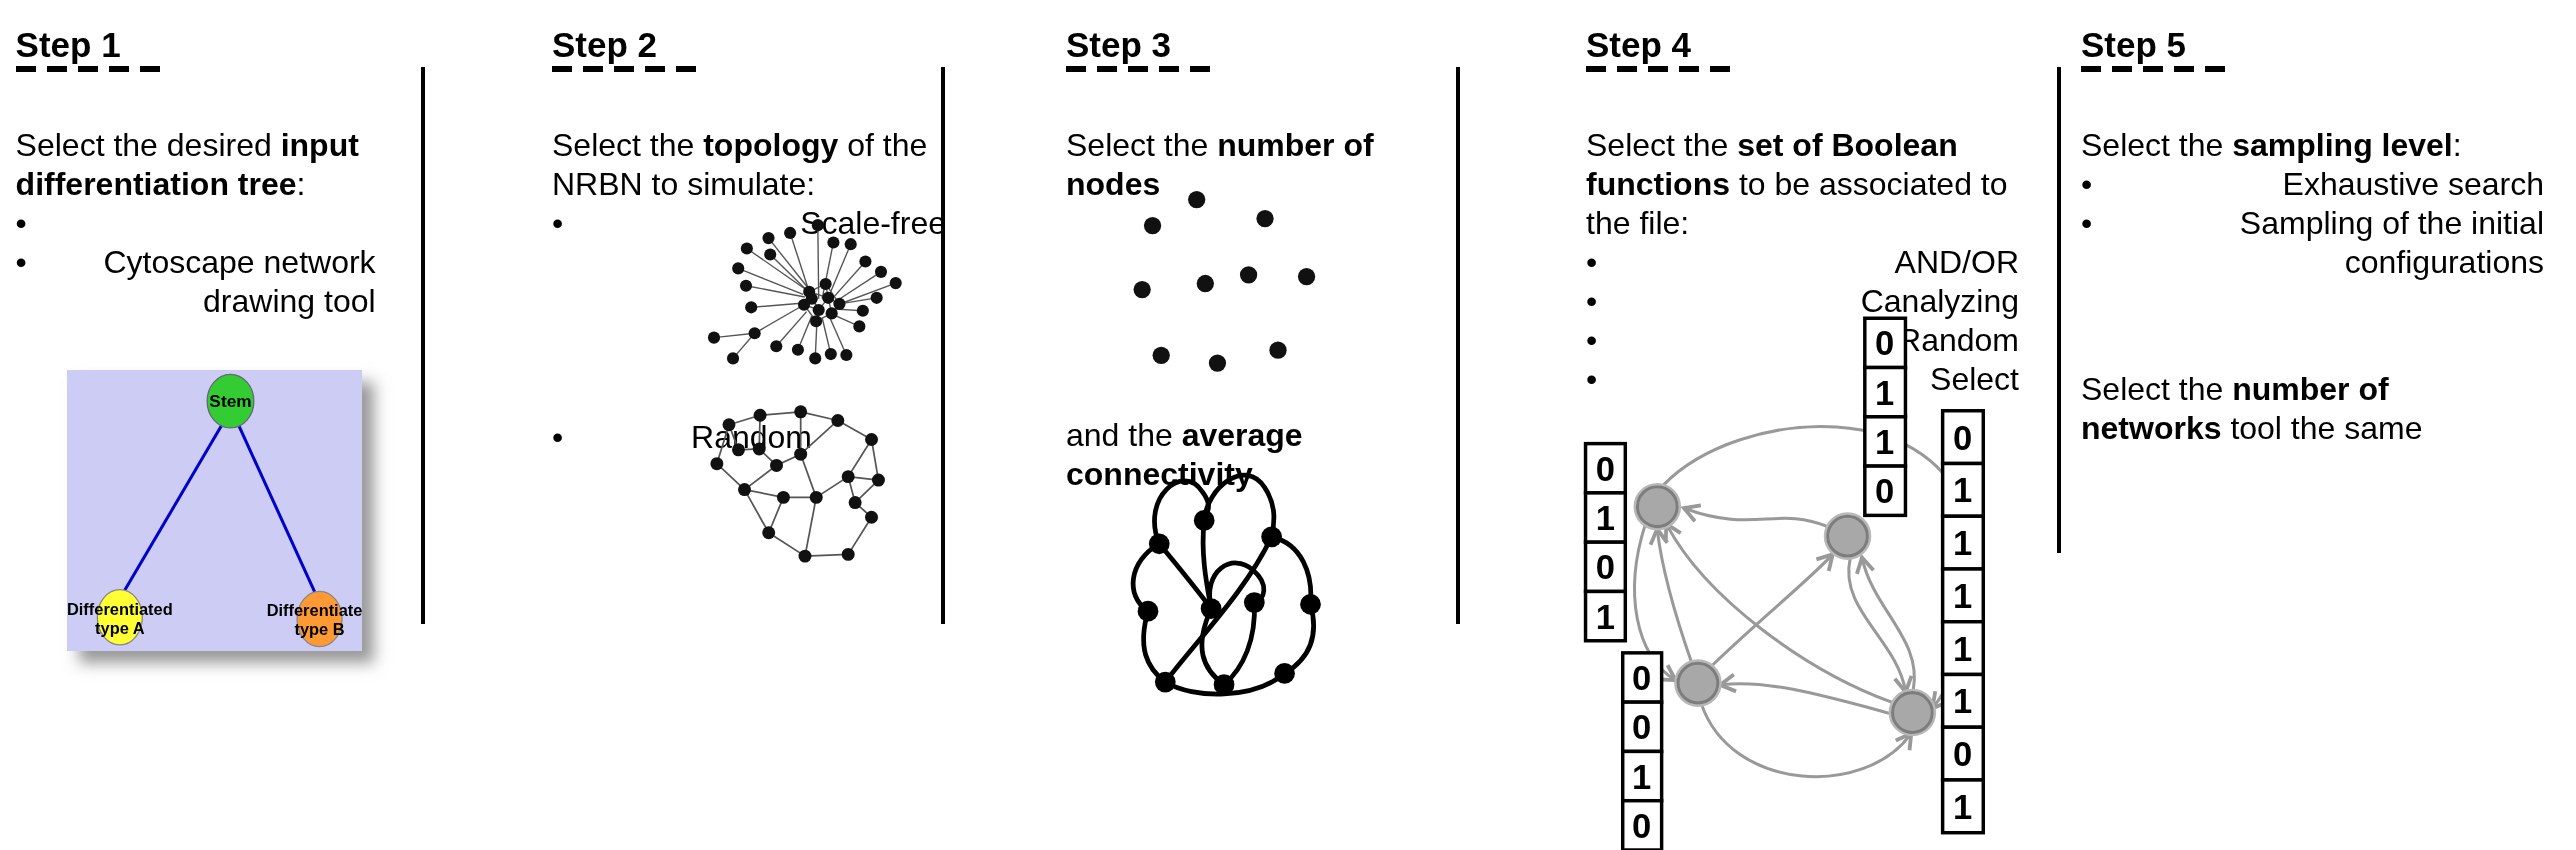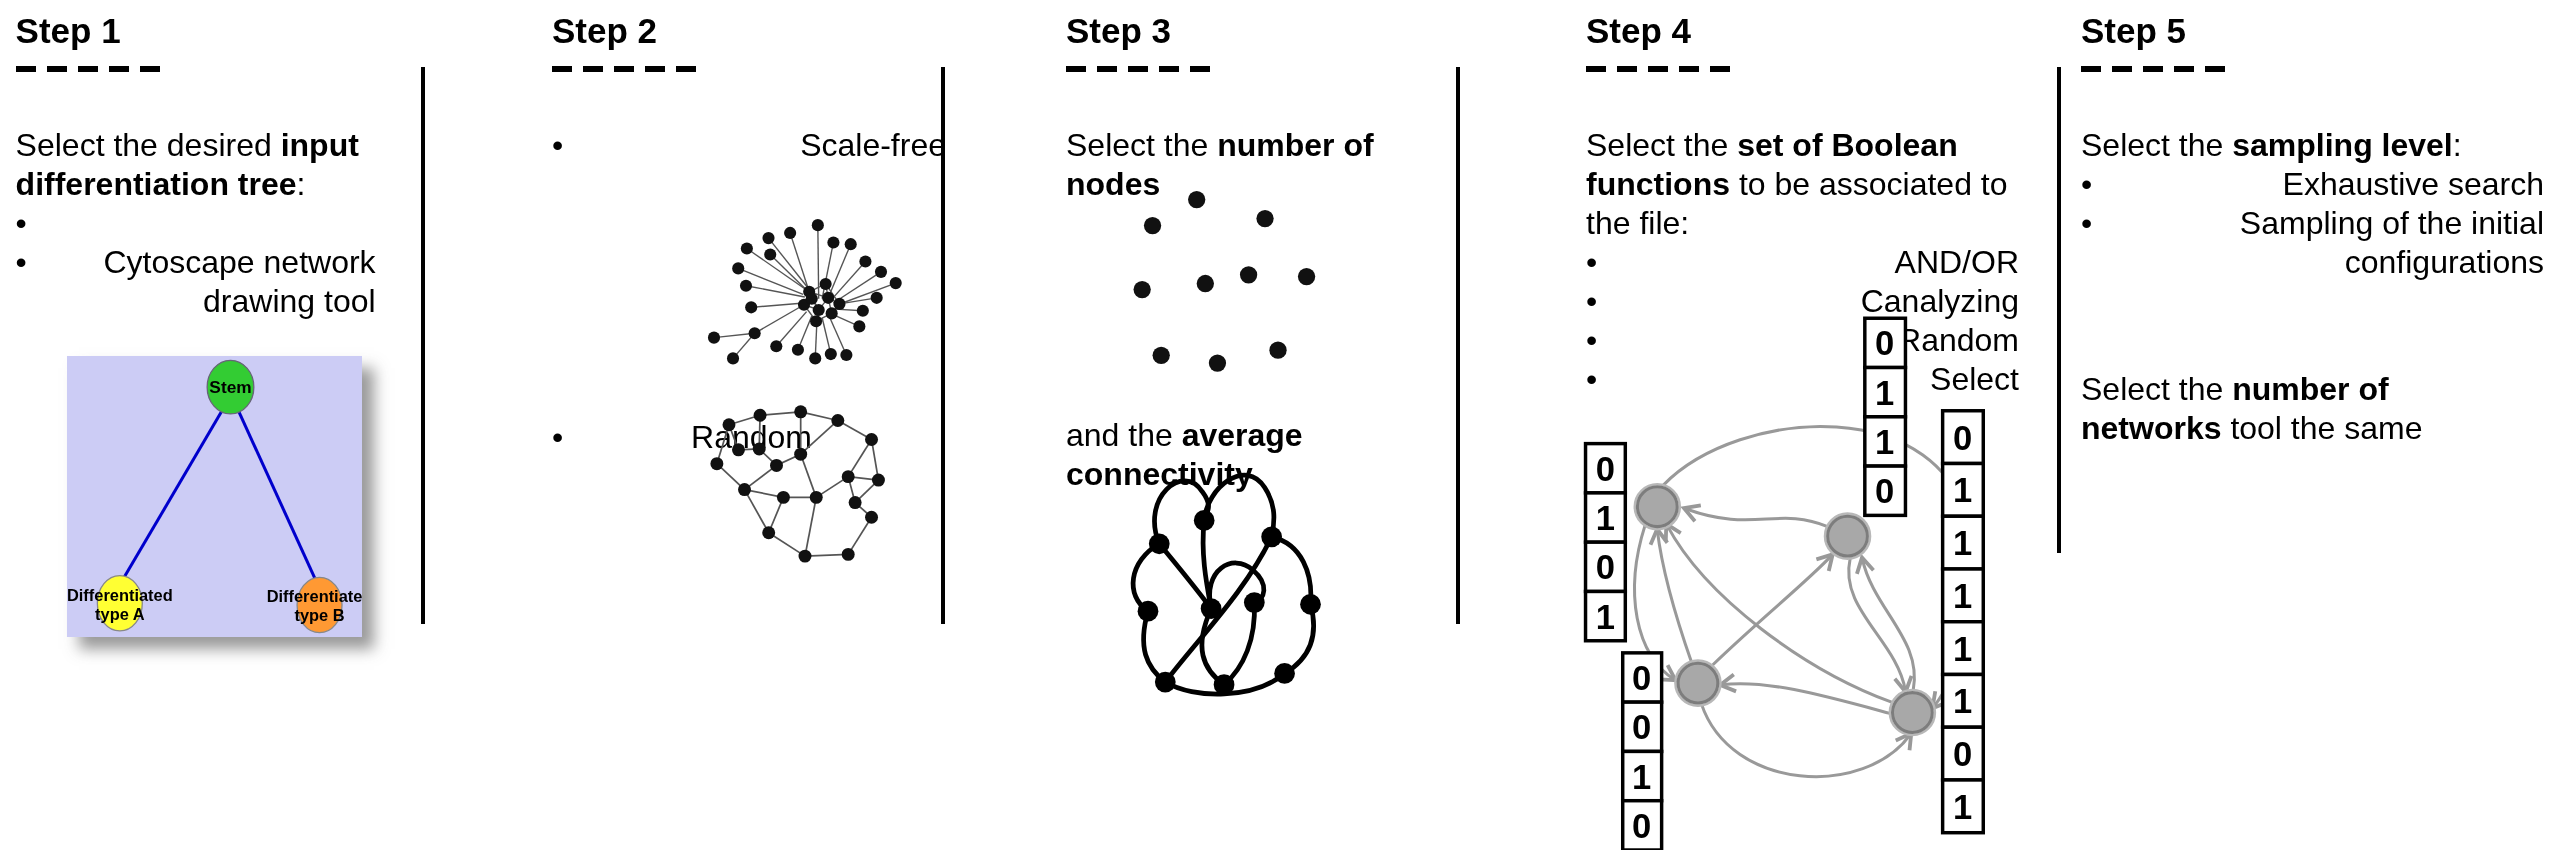--- a/index.html
+++ b/index.html
@@ -1,28 +1,28 @@
 <!DOCTYPE html>
 <html style="font-size:14px"><head>
 <meta charset="utf-8">
 <style>
 html,body{margin:0;padding:0;background:#fff;}
 #canvas{position:relative;width:2576px;height:851px;background:#fff;overflow:hidden;
   font-family:"Liberation Sans",sans-serif;color:#000;}
-.hdr{position:absolute;top:11px;font-size:35px;font-weight:bold;white-space:nowrap;}
+.hdr{position:absolute;top:25px;font-size:35px;font-weight:bold;white-space:nowrap;}
 .dashes{position:absolute;top:66px;width:145px;height:6px;
   background:repeating-linear-gradient(90deg,#000 0 20px,transparent 20px 31px);}
 .body{position:absolute;font-size:32px;line-height:39px;}
 .body b{font-weight:bold;text-align:right;}
 .li{display:flex;}
 .li .bu{flex:none;}
 .li .tx{flex:1;text-align:right;}
 .vdiv{position:absolute;width:3.5px;background:#000;}
 svg{display:block;}
-.treewrap{position:absolute;left:67px;top:356px;width:295px;height:281px;background:#ccccf5;
+.treewrap{position:absolute;left:67px;top:370px;width:295px;height:281px;background:#ccccf5;
   box-shadow:12px 12px 14px rgba(70,70,70,0.55);text-decoration:underline;}
 </style>
 </head>
 <body>
 
 <div id="canvas">
 
   <div class="hdr" style="left:15.6px">Step 1</div>
   <div class="hdr" style="left:552px">Step 2</div>
   <div class="hdr" style="left:1066px">Step 3</div>
@@ -63,20 +63,24 @@
       <ellipse cx="292" cy="288" rx="26" ry="32" fill="#ff9933" stroke="#888" stroke-width="1.5"></ellipse>
       <text x="189" y="43" font-size="20" font-weight="bold" text-anchor="middle">Stem</text>
       <text x="61" y="283" font-size="19" font-weight="bold" text-anchor="middle">Differentiated</text>
       <text x="61" y="305" font-size="19" font-weight="bold" text-anchor="middle">type A</text>
       <text x="292" y="285" font-size="19" font-weight="bold" text-anchor="middle">Differentiated</text>
       <text x="292" y="307" font-size="19" font-weight="bold" text-anchor="middle">type B</text>
     </svg>
   </div>
 
   <div class="body" style="left:552px;top:126px;width:394px">
+    <div>
+      <span>Select the </span><b>topology</b><span> of the</span><br>
+      <span>NRBN to simulate:</span>
+    </div>
     <div class="li">
       <span class="bu" style="width:43px">•</span>
       <span class="tx">Scale-free</span>
     </div>
   </div>
   <div class="body" style="left:552px;top:418px;width:260px">
     <div class="li">
       <span class="bu" style="width:43px">•</span>
       <span class="tx">Random</span>
     </div>

